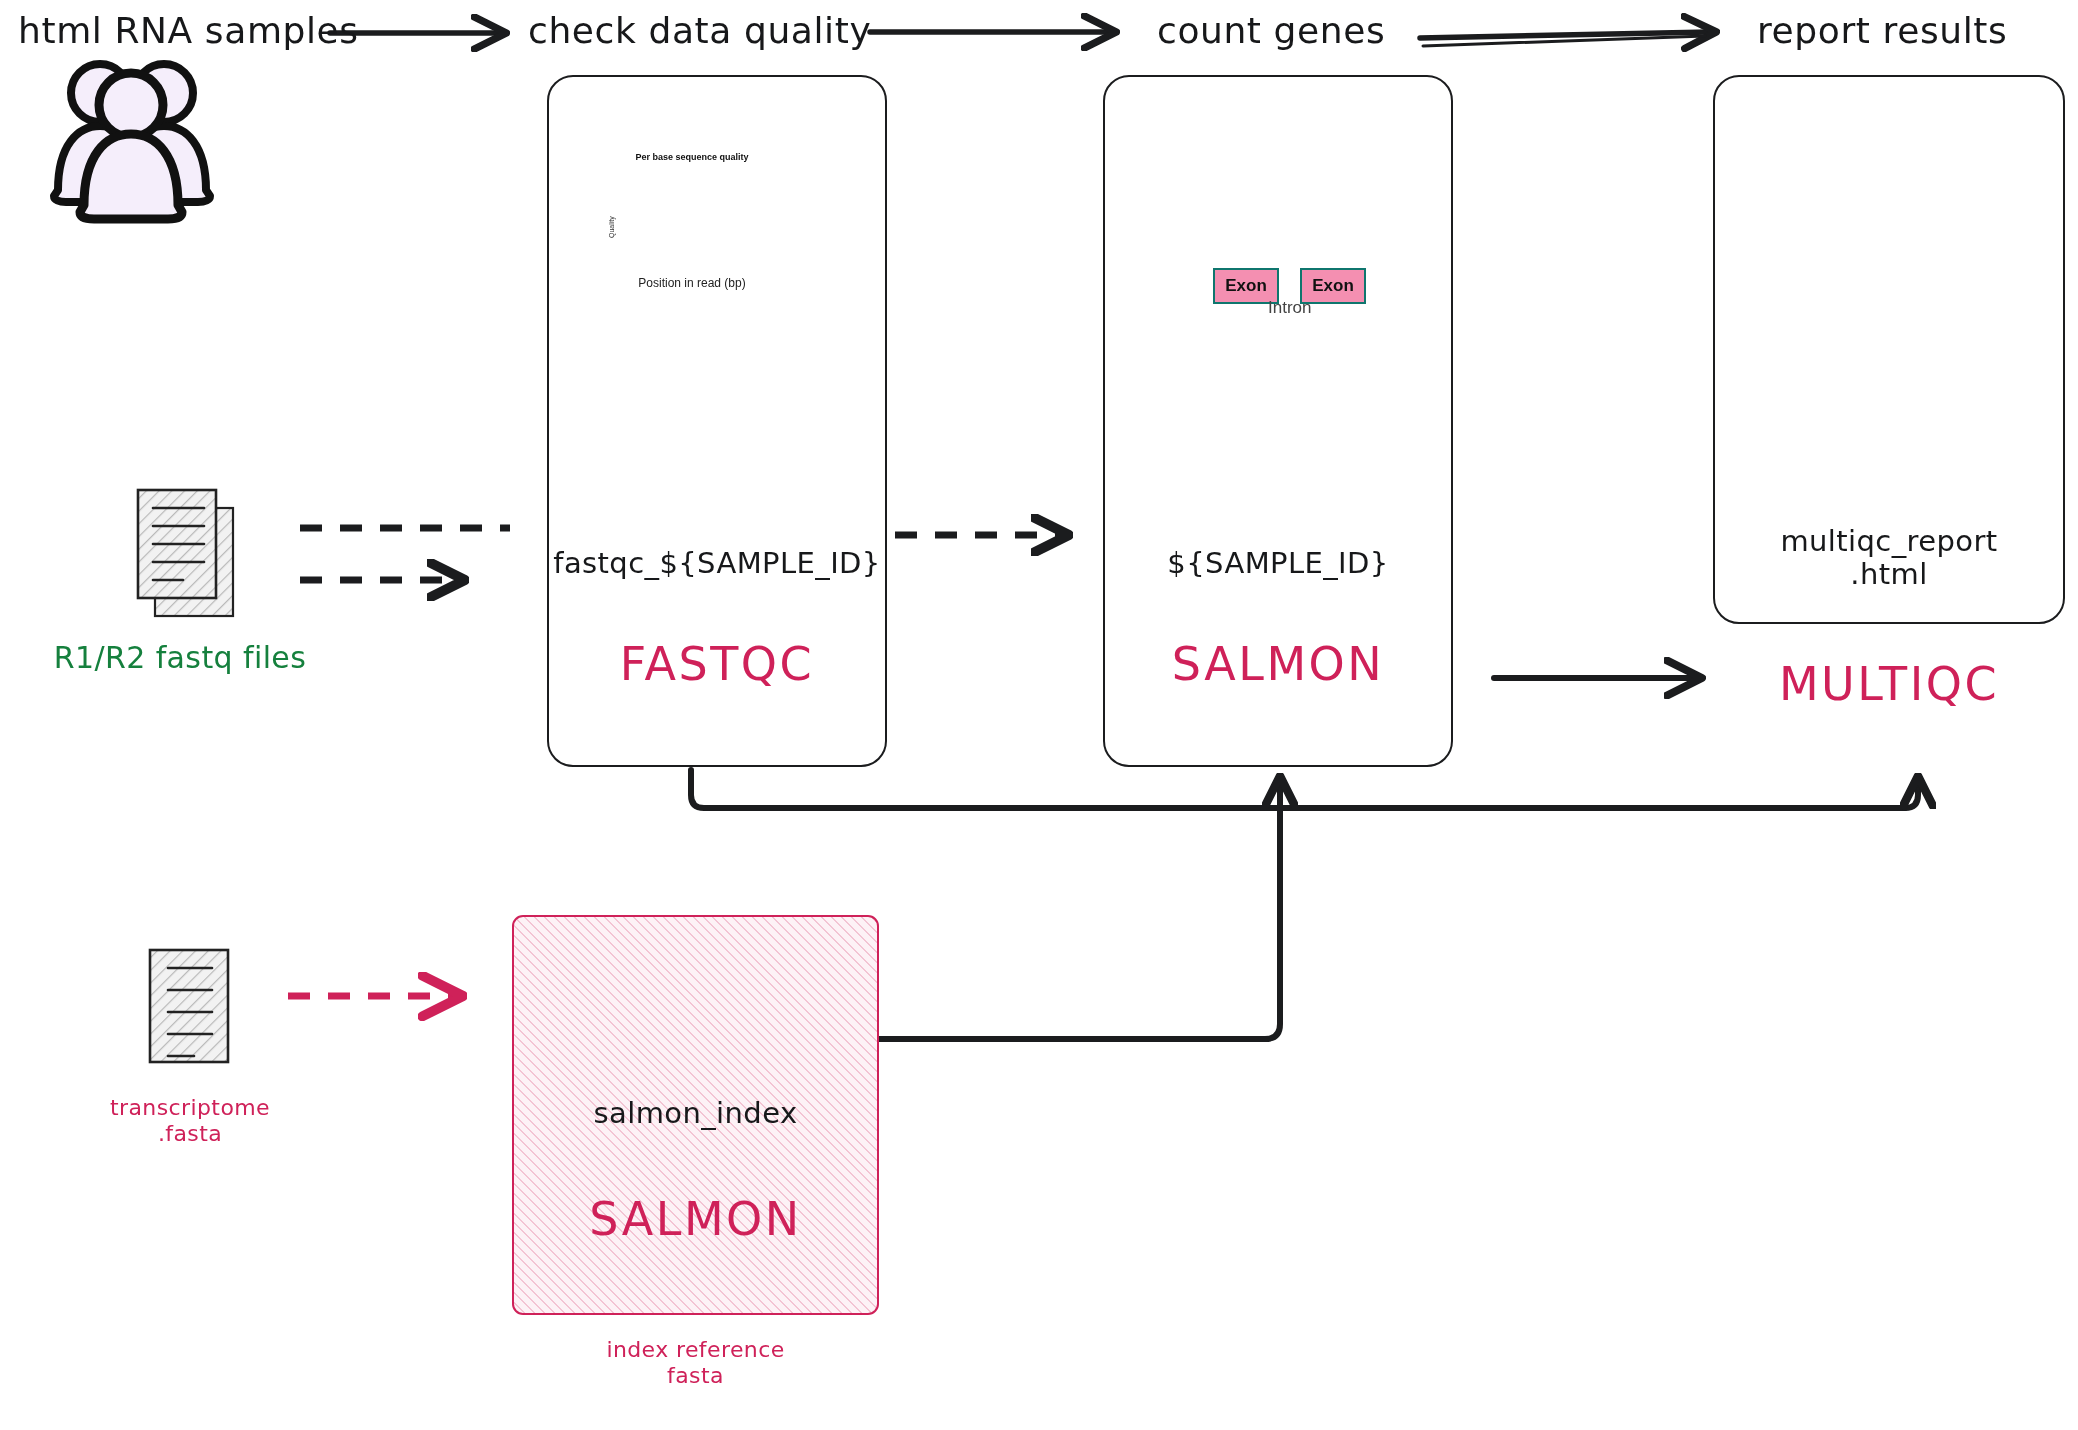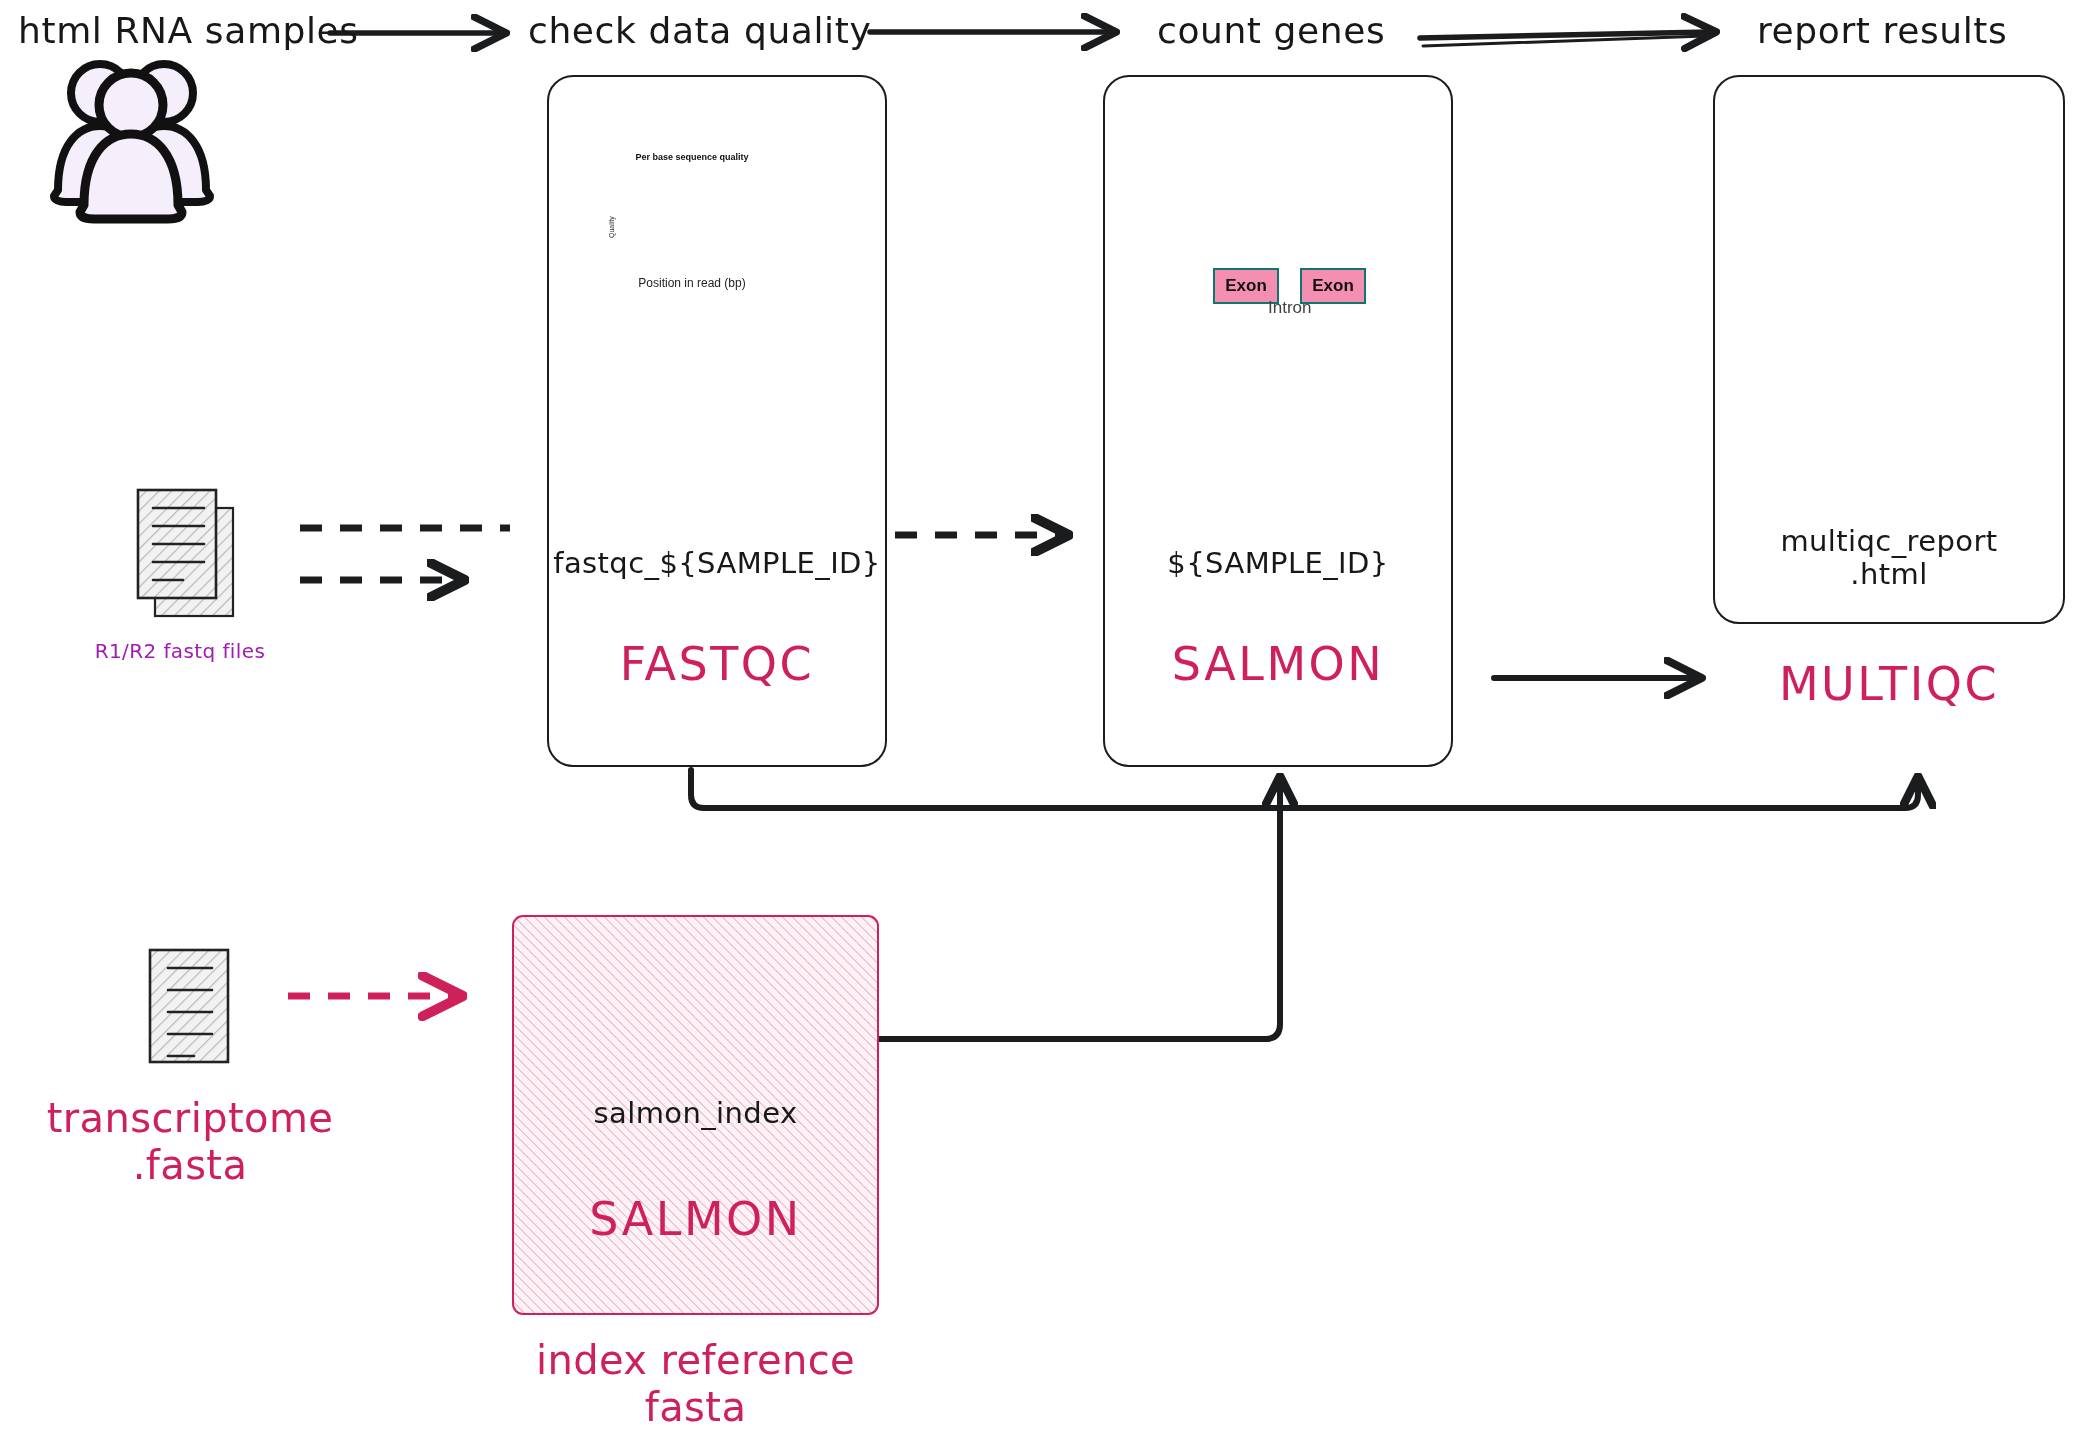--- a/index.html
+++ b/index.html
@@ -61,30 +61,30 @@
     font-size:29px;
     line-height:1.14;
     letter-spacing:.4px;
     white-space:pre-line;
     font-family:"DejaVu Sans","Liberation Sans",sans-serif;
   }
   .file-label{
     position:absolute;
     text-align:center;
     color:#cf2159;
-    font-size:40px;
+    font-size:22px;
     line-height:1.18;
     white-space:pre-line;
     letter-spacing:.4px;
   }
   .plain-label{
     position:absolute;
     text-align:center;
-    color:#a21caf;
-    font-size:20px;
+    color:#15803d;
+    font-size:30px;
     line-height:1.18;
     white-space:pre-line;
     letter-spacing:.4px;
   }
   .qc-title{position:absolute;left:0;right:0;top:0;text-align:center;
             font-size:9px;font-weight:bold;color:#111;
             font-family:"Liberation Sans",sans-serif;}
   .qc-ylab{position:absolute;font-size:7px;color:#333;
            transform:rotate(-90deg);transform-origin:left top;white-space:nowrap;
            font-family:"Liberation Sans",sans-serif;}

